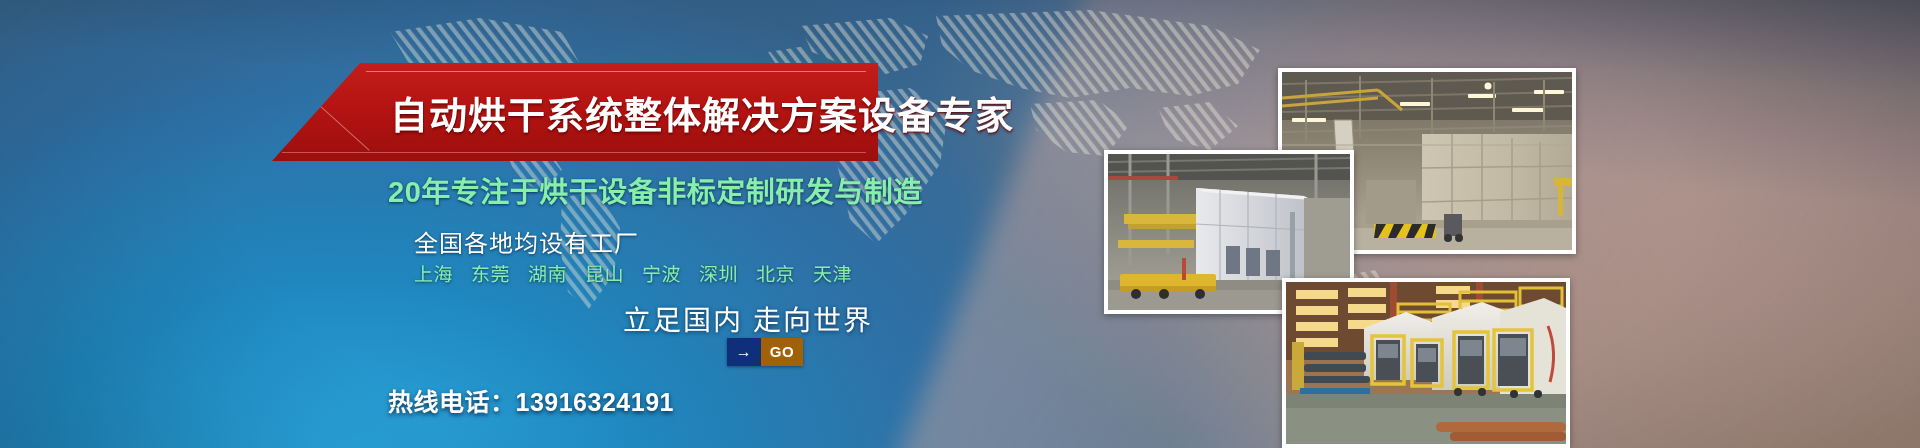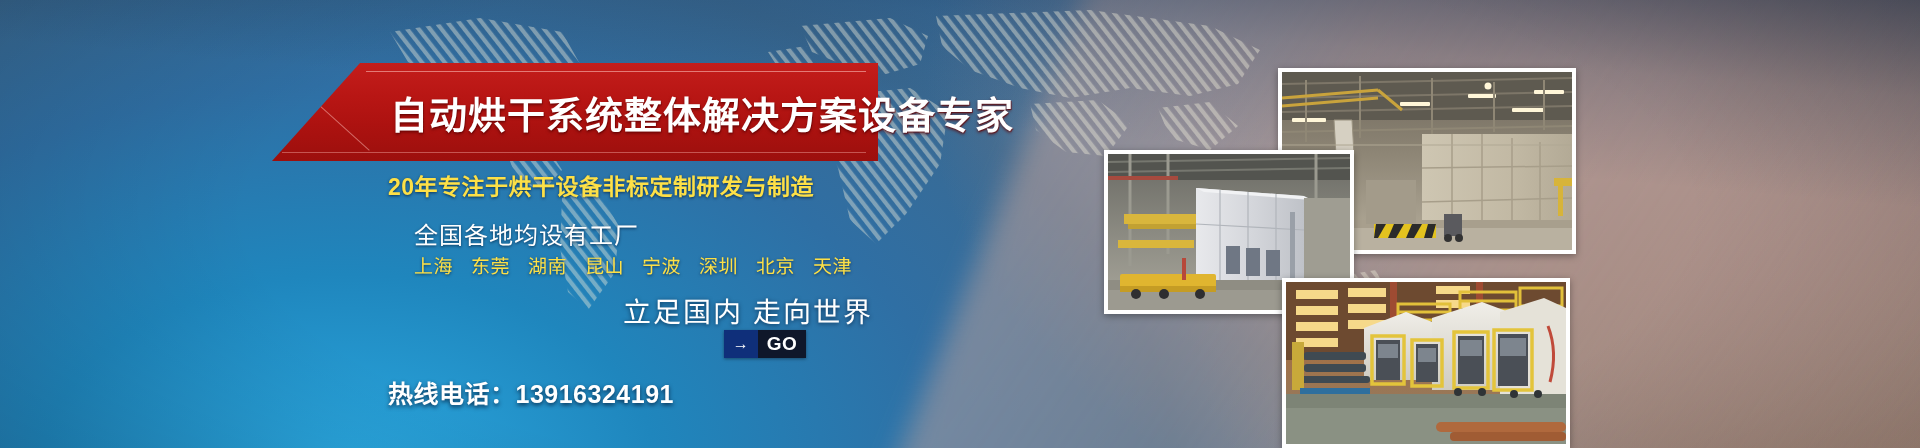--- a/index.html
+++ b/index.html
@@ -128,22 +128,22 @@
   }
 
   
   .copy {
     position: absolute;
     left: 388px;
     top: 168px;
     width: 720px;
   }
   .line-sub {
-    color: #fde047;
-    font-size: 23px;
+    color: #86efac;
+    font-size: 29px;
     font-weight: bold;
     letter-spacing: 0.5px;
     white-space: nowrap;
     text-shadow: 0 1px 3px rgba(0,25,55,0.75);
     margin-bottom: 14px;
   }
   .line-factory {
     display: flex;
     align-items: baseline;
     white-space: nowrap;
@@ -155,21 +155,21 @@
     font-size: 24px;
     letter-spacing: 1px;
     text-shadow: 0 1px 3px rgba(0,25,55,0.75);
   }
   .city-list {
     display: flex;
     align-items: baseline;
     margin-left: 26px;
   }
   .city {
-    color: #fde047;
+    color: #86efac;
     font-size: 19px;
     letter-spacing: 0.5px;
     margin-right: 18px;
     text-shadow: 0 1px 3px rgba(0,25,55,0.7);
   }
   .city:last-child { margin-right: 8px; }
 
   .line-slogan {
     display: flex;
     align-items: center;
@@ -194,23 +194,23 @@
   .go-arrow {
     background: #0f2f7a;
     color: #ffffff;
     font-size: 16px;
     line-height: 28px;
     padding: 0 9px;
     display: flex;
     align-items: center;
   }
   .go-label {
-    background: #0f172a;
+    background: #a16207;
     color: #ffffff;
-    font-size: 19px;
+    font-size: 15px;
     font-weight: bold;
     line-height: 28px;
     padding: 0 9px;
     letter-spacing: 0.5px;
     display: flex;
     align-items: center;
   }
 
   .line-hotline {
     color: #ffffff;

